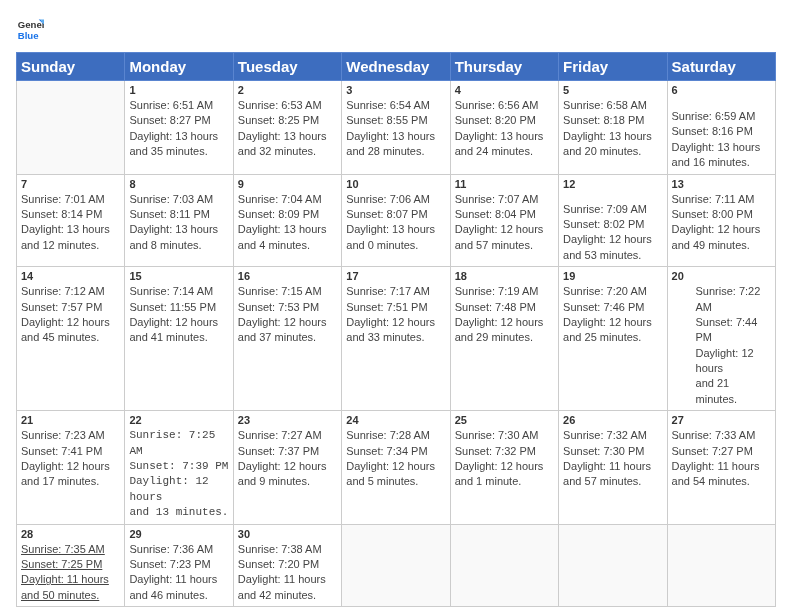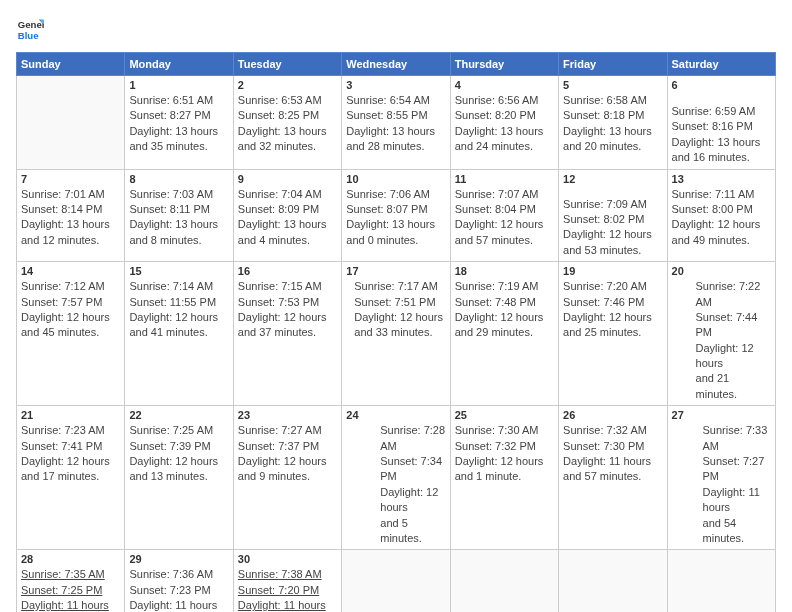--- a/index.html
+++ b/index.html
@@ -47,21 +47,21 @@
     .calendar {
       flex: 1;
       border: 1px solid #ccc;
       border-collapse: collapse;
       width: 100%;
       table-layout: fixed;
     }
     .calendar th {
       background: #3d6dbf;
       color: #fff;
-      font-size: 11px;
+      font-size: 15px;
       font-weight: bold;
       padding: 5px 4px;
       text-align: left;
       border: 1px solid #5a85d0;
     }
     .calendar td {
       vertical-align: top;
       border: 1px solid #ccc;
       padding: 3px 4px;
       font-size: 9px;
@@ -227,21 +227,21 @@
           </td>
           <td>
             <span class="day-num">16</span>
             <div class="day-info" style="white-space: pre-line;">Sunrise: 7:15 AM
 Sunset: 7:53 PM
 Daylight: 12 hours
 and 37 minutes.</div>
           </td>
           <td>
             <span class="day-num">17</span>
-            <div class="day-info" style="white-space: pre-line; margin-left: 8px;">Sunrise: 7:17 AM
+            <div class="day-info" style="white-space: pre-line;">Sunrise: 7:17 AM
 Sunset: 7:51 PM
 Daylight: 12 hours
 and 33 minutes.</div>
           </td>
           <td>
             <span class="day-num">18</span>
             <div class="day-info" style="white-space: pre-line;">Sunrise: 7:19 AM
 Sunset: 7:48 PM
 Daylight: 12 hours
 and 29 minutes.</div>
@@ -264,56 +264,56 @@
         <tr>
           <td>
             <span class="day-num">21</span>
             <div class="day-info" style="white-space: pre-line;">Sunrise: 7:23 AM
 Sunset: 7:41 PM
 Daylight: 12 hours
 and 17 minutes.</div>
           </td>
           <td>
             <span class="day-num">22</span>
-            <div class="day-info" style="white-space: pre-line;">Sunrise: 7:25 AM
+            <div class="day-info" style="white-space: pre-line; font-family: Liberation Mono, monospace;">Sunrise: 7:25 AM
 Sunset: 7:39 PM
 Daylight: 12 hours
 and 13 minutes.</div>
           </td>
           <td>
             <span class="day-num">23</span>
             <div class="day-info" style="white-space: pre-line;">Sunrise: 7:27 AM
 Sunset: 7:37 PM
 Daylight: 12 hours
 and 9 minutes.</div>
           </td>
           <td>
             <span class="day-num">24</span>
-            <div class="day-info" style="white-space: pre-line; margin-left: 34px;">Sunrise: 7:28 AM
+            <div class="day-info" style="white-space: pre-line;">Sunrise: 7:28 AM
 Sunset: 7:34 PM
 Daylight: 12 hours
 and 5 minutes.</div>
           </td>
           <td>
             <span class="day-num">25</span>
             <div class="day-info" style="white-space: pre-line;">Sunrise: 7:30 AM
 Sunset: 7:32 PM
 Daylight: 12 hours
 and 1 minute.</div>
           </td>
           <td>
             <span class="day-num">26</span>
             <div class="day-info" style="white-space: pre-line;">Sunrise: 7:32 AM
 Sunset: 7:30 PM
 Daylight: 11 hours
 and 57 minutes.</div>
           </td>
           <td>
             <span class="day-num">27</span>
-            <div class="day-info" style="white-space: pre-line; margin-left: 31px;">Sunrise: 7:33 AM
+            <div class="day-info" style="white-space: pre-line;">Sunrise: 7:33 AM
 Sunset: 7:27 PM
 Daylight: 11 hours
 and 54 minutes.</div>
           </td>
         </tr>
         <tr>
           <td>
             <span class="day-num">28</span>
             <div class="day-info" style="white-space: pre-line; text-decoration: underline;">Sunrise: 7:35 AM
 Sunset: 7:25 PM
@@ -322,21 +322,21 @@
           </td>
           <td>
             <span class="day-num">29</span>
             <div class="day-info" style="white-space: pre-line;">Sunrise: 7:36 AM
 Sunset: 7:23 PM
 Daylight: 11 hours
 and 46 minutes.</div>
           </td>
           <td>
             <span class="day-num">30</span>
-            <div class="day-info" style="white-space: pre-line; text-decoration: underline;">Sunrise: 7:38 AM
+            <div class="day-info" style="white-space: pre-line;">Sunrise: 7:38 AM
 Sunset: 7:20 PM
 Daylight: 11 hours
 and 42 minutes.</div>
           </td>
           <td class="empty"></td>
           <td class="empty"></td>
           <td class="empty"></td>
           <td class="empty"></td>
         </tr>
       </tbody>

